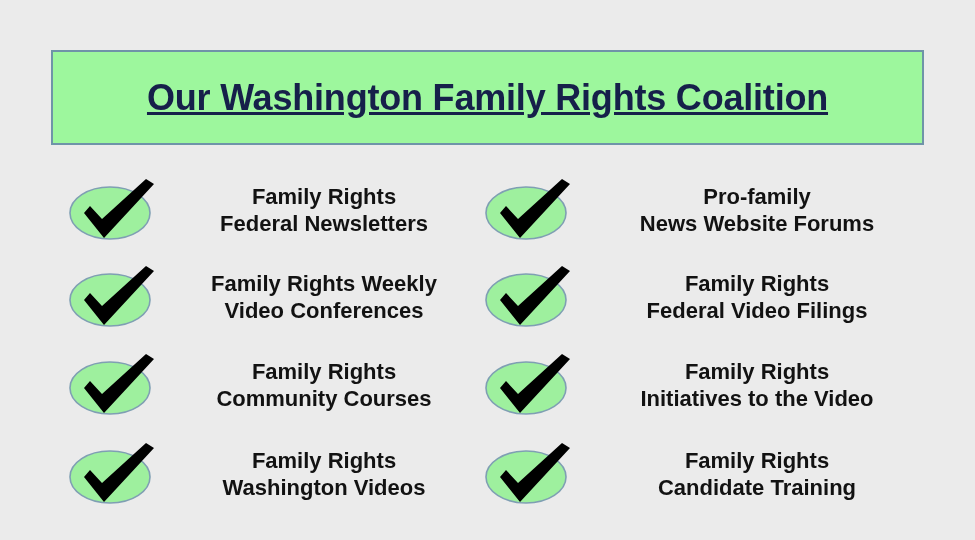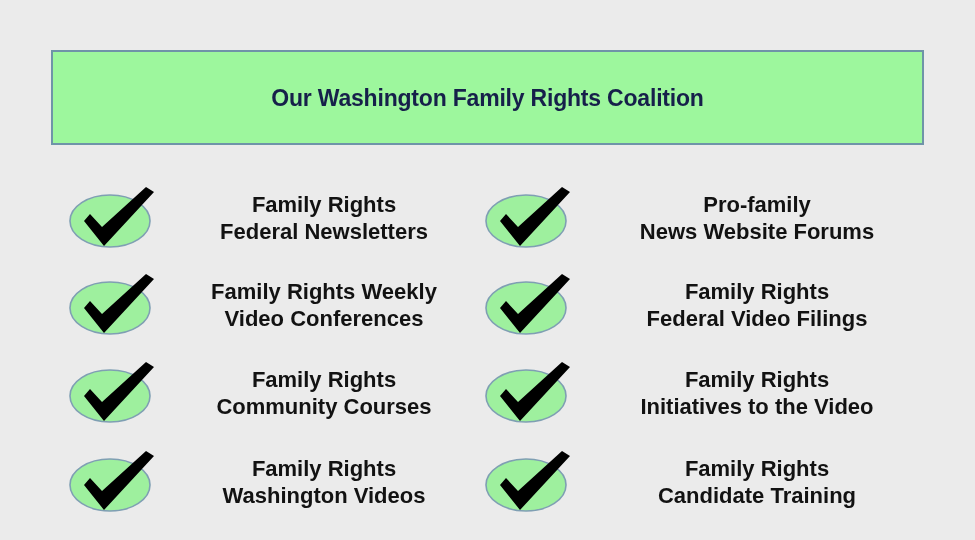--- a/index.html
+++ b/index.html
@@ -35,38 +35,39 @@
     box-sizing: border-box;
     display: flex;
     flex-direction: column;
     align-items: center;
     justify-content: center;
   }
   .title-line {
     color: #16204a;
     font-family: "Liberation Sans", sans-serif;
     font-weight: bold;
-    font-size: 23px;
+    font-size: 36px;
     line-height: 40px;
     letter-spacing: -0.2px;
     white-space: nowrap;
     text-align: left;
+    text-decoration: underline;
   }
 
   
   #content {
     position: absolute;
     left: 0;
     top: 158px;
     width: 975px;
     height: 360px;
   }
   .column {
     position: absolute;
-    top: 16px;
+    top: 8px;
     width: 470px;
     height: 360px;
   }
   #column-left  { left: 20px; }
   #column-right { left: 470px; }
 
   .item-row {
     position: absolute;
     left: 0;
     width: 470px;

